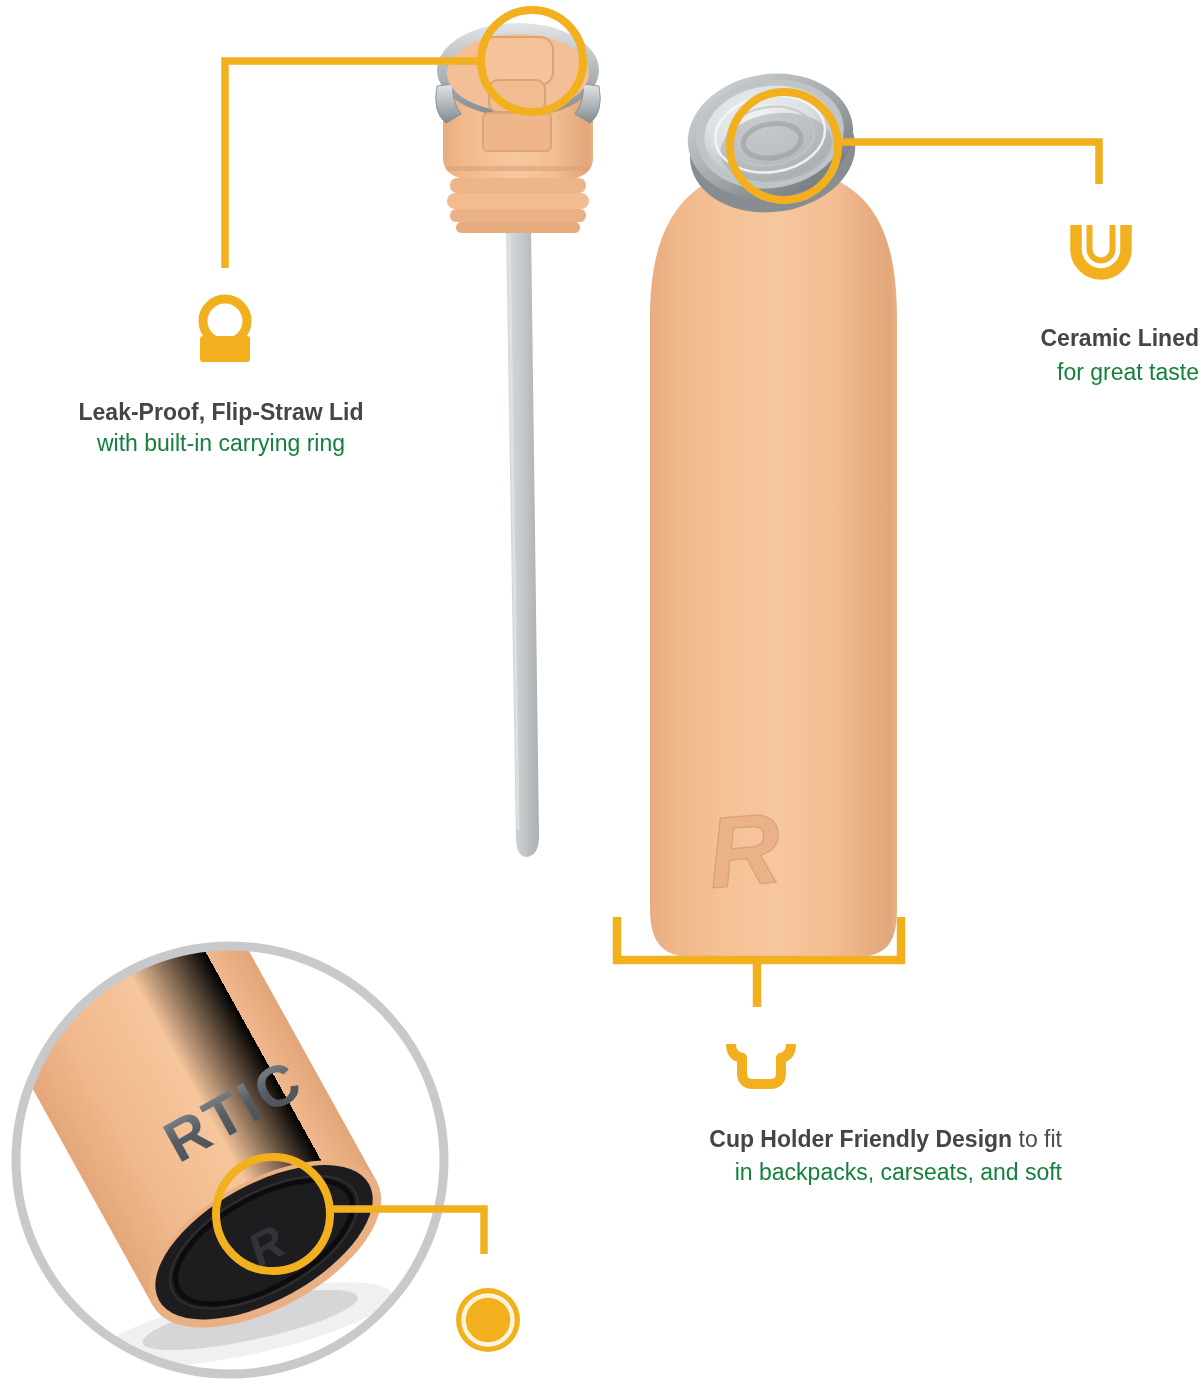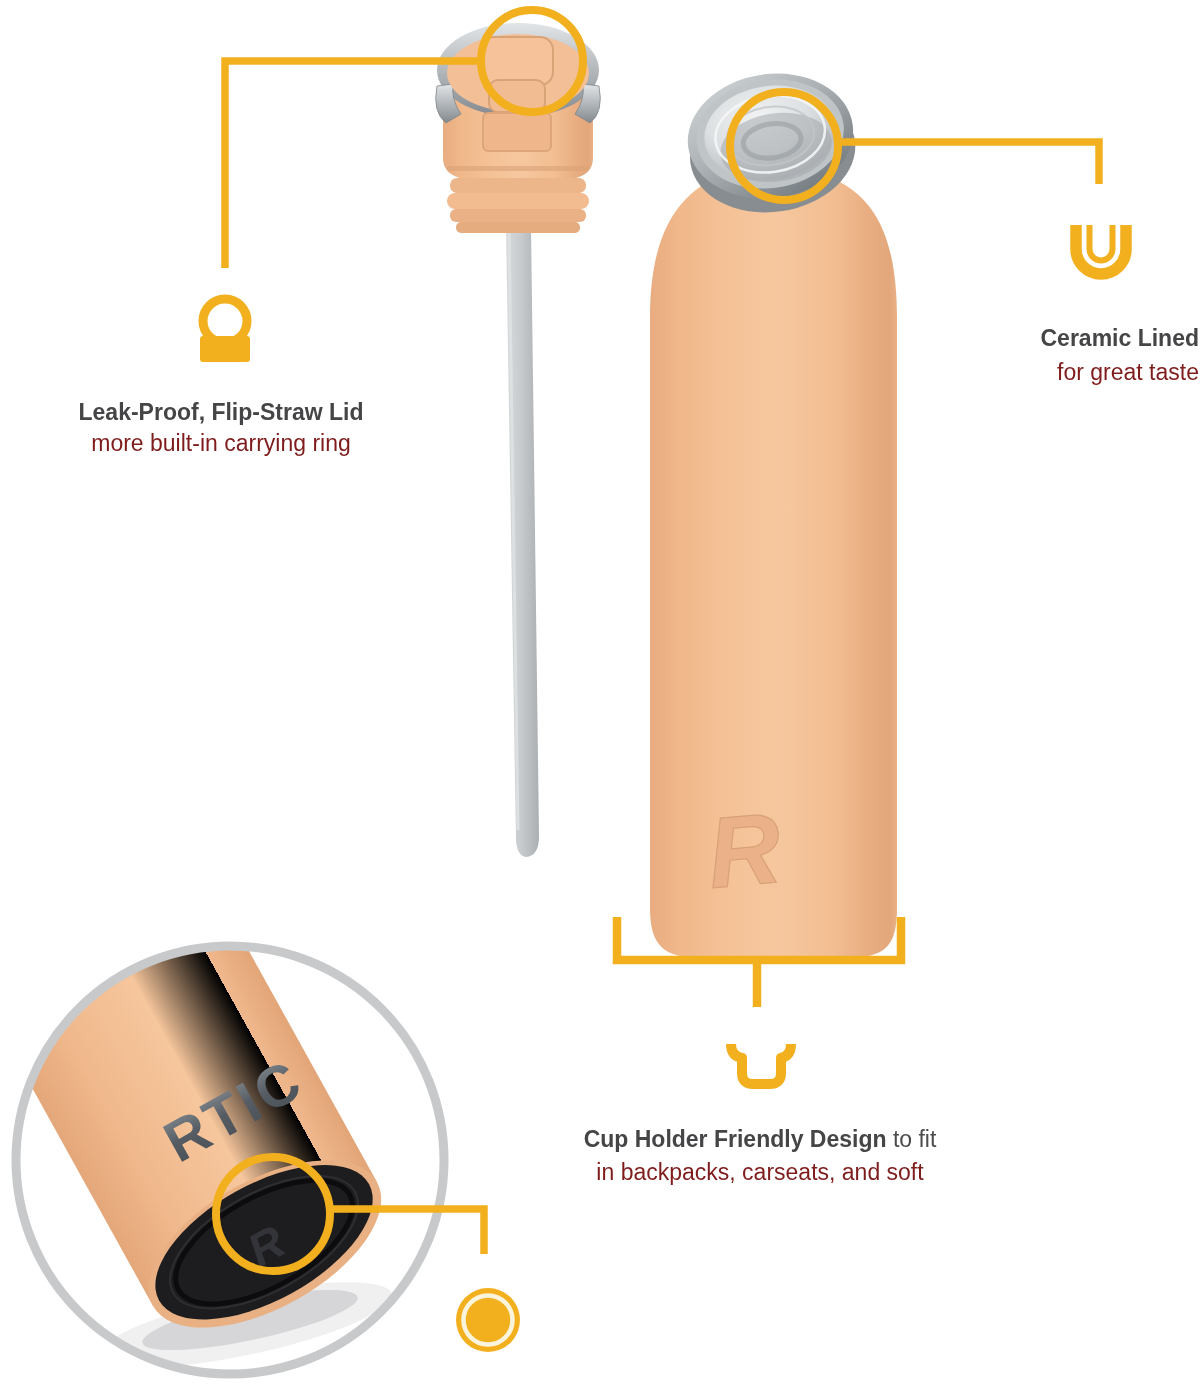--- a/index.html
+++ b/index.html
@@ -8,24 +8,24 @@
     width:1201px;height:1388px;
     background:#ffffff;
     overflow:hidden;
     font-family:"Liberation Sans", sans-serif;
     color:#48484A;
   }
   .gfx{position:absolute;left:0;top:0;}
   .callout-text{position:absolute;font-size:23px;}
   .callout-text .l1{font-weight:700;color:#454547;}
   .callout-text .l1 .rest{font-weight:400;color:#4B4C4E;}
-  .callout-text .l2{font-weight:400;color:#7f1d1d;}
+  .callout-text .l2{font-weight:400;color:#15803d;}
   .t-lid{left:18px;top:397px;width:406px;text-align:center;line-height:31px;}
   .t-ceramic{right:2px;top:321px;width:340px;text-align:right;line-height:34px;}
-  .t-cup{left:458px;top:1123px;width:604px;text-align:center;line-height:33px;}
+  .t-cup{left:458px;top:1123px;width:604px;text-align:right;line-height:33px;}
   .t-coaster{left:557px;top:1291px;width:640px;text-align:left;line-height:36px;}
 </style>
 </head>
 <body>
 
 <div class="canvas">
 
   <svg class="gfx" width="1201" height="1388" viewBox="0 0 1201 1388">
     <defs>
       <linearGradient id="bottleGrad" x1="0" y1="0" x2="1" y2="0">
@@ -167,21 +167,21 @@
     <path d="M330 1209 L484 1209 L484 1254" fill="none" stroke="#F2B01F" stroke-width="7.5"></path>
 
     <g>
       <circle cx="488" cy="1320" r="32" fill="#F2B01F"></circle>
       <circle cx="488" cy="1320" r="24.5" fill="none" stroke="#FBF4DC" stroke-width="4.5"></circle>
     </g>
   </svg>
 
   <div class="callout-text t-lid">
     <div class="l1">Leak-Proof, Flip-Straw Lid</div>
-    <div class="l2">more built-in carrying ring</div>
+    <div class="l2">with built-in carrying ring</div>
   </div>
 
   <div class="callout-text t-ceramic">
     <div class="l1">Ceramic Lined</div>
     <div class="l2">for great taste</div>
   </div>
 
   <div class="callout-text t-cup">
     <div class="l1"><span>Cup Holder Friendly Design</span><span class="rest"> to fit</span></div>
     <div class="l2">in backpacks, carseats, and soft</div>

